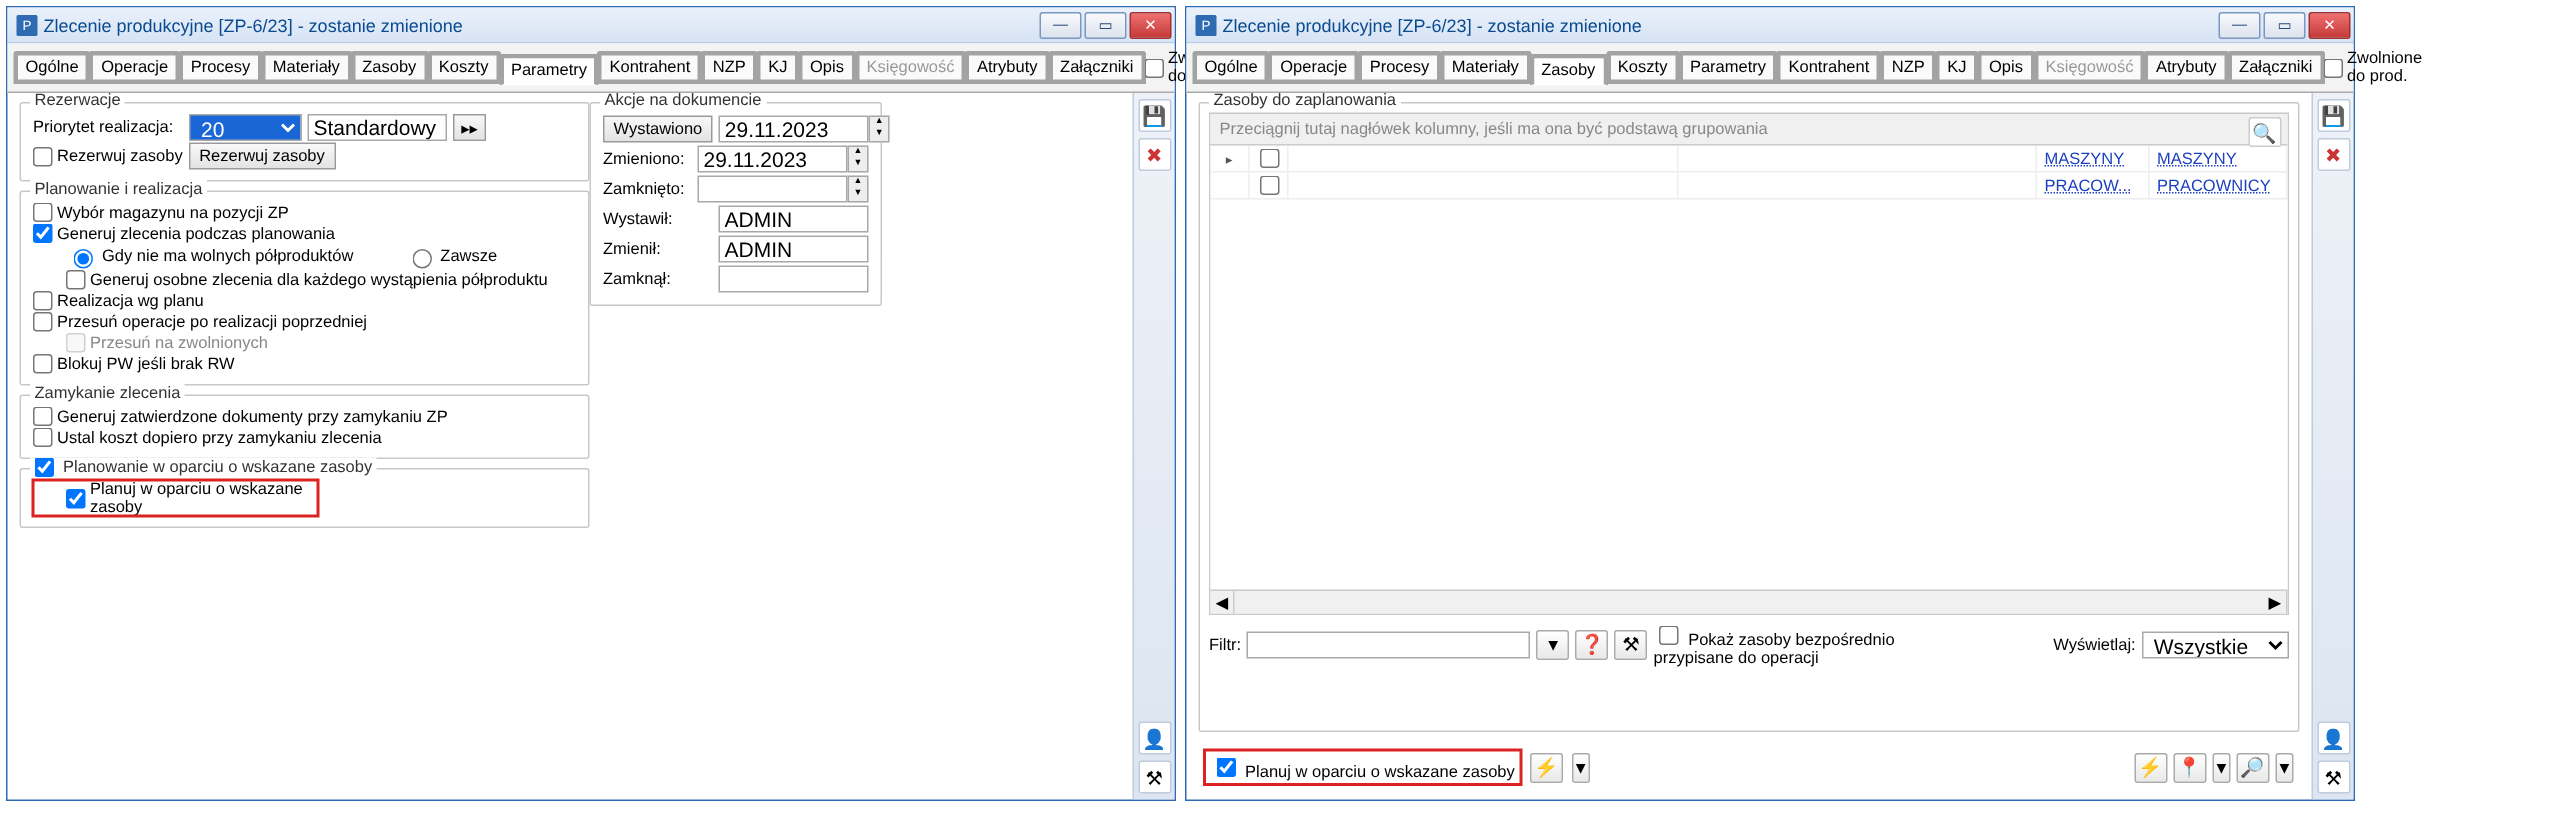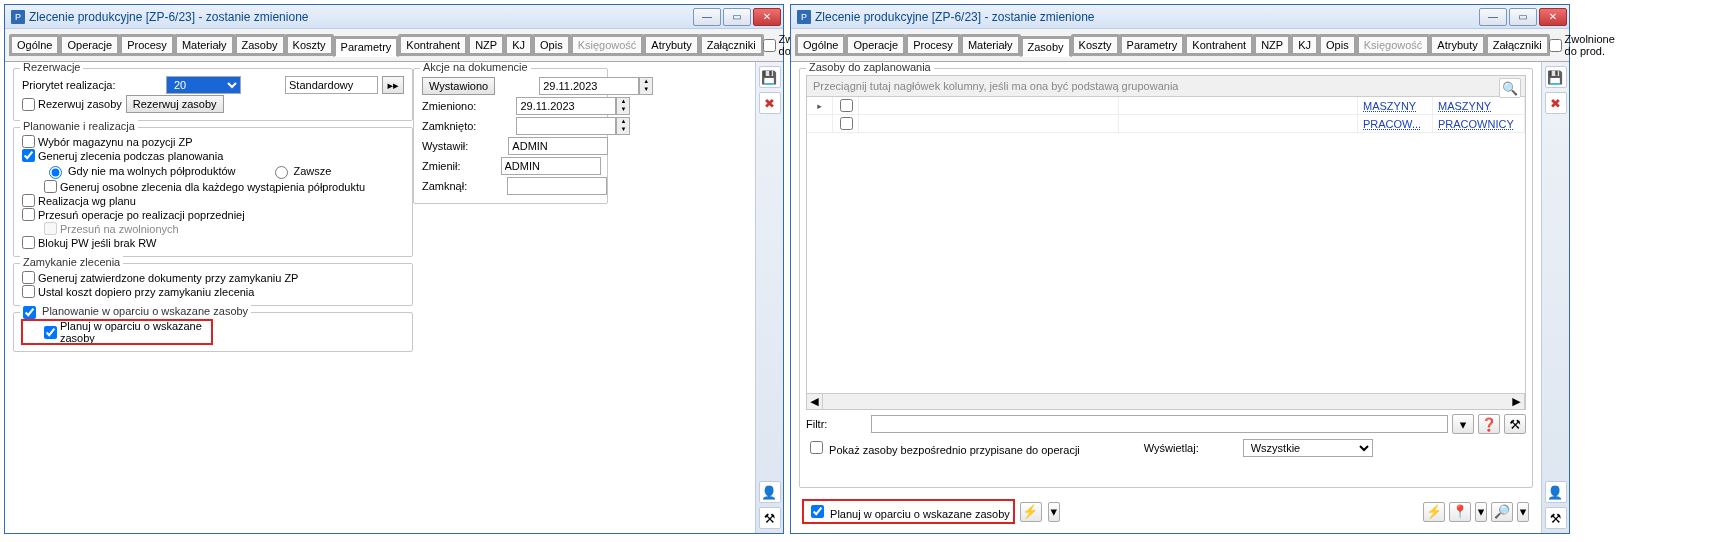--- a/index.html
+++ b/index.html
@@ -106,23 +106,22 @@
 
   .row { display:flex; align-items:center; gap:4px; margin:1px 0; }
   .row label { display:flex; align-items:center; gap:3px; }
   .row input[type=checkbox] { margin:0; }
   .indent { padding-left:22px; }
   .muted { color:#888; }
   input.txt, select.sel {
     border:1px solid #a8a8a8;
     height:18px;
     padding:0 3px;
-    font-size:11px;
+    font-size:14px;
     background:#fff;
-    margin-left:40px;
   }
   .btn {
     border:1px solid #9a9a9a;
     background:linear-gradient(#f8f8f8,#e3e3e3);
     height:18px;
     padding:0 6px;
     font-size:11px;
     cursor:pointer;
     display:inline-flex; align-items:center;
   }
@@ -164,21 +163,21 @@
   .grow { display:flex; border-bottom:1px solid #eee; height:18px; align-items:center;}
   .gc { border-right:1px solid #eee; padding:0 5px; height:18px; display:flex; align-items:center;}
   .gc.c0{width:26px; justify-content:center;} .gc.c1{width:26px; justify-content:center;}
   .gc.c2{width:260px;} .gc.c3{flex:1;} .gc.c4{width:75px;} .gc.c5{width:92px;}
   .link { color:#1a3fbf; text-decoration:underline dotted; cursor:pointer;}
   .rowmark { color:#555; font-size:9px;}
   .hscroll { height:16px; border-top:1px solid #ccc; display:flex; background:#f0f0f0;}
   .hscroll .arrow { width:16px; border-right:1px solid #ccc; display:flex;align-items:center;justify-content:center; cursor:pointer;}
   .hscroll .track { flex:1; position:relative;}
 
-  .filters { padding:4px 0; display:flex; flex-direction:column; gap:4px;}
+  .filters { padding:4px 0; display:flex; flex-direction:row; gap:4px;}
   .filters .filtrow { display:flex; align-items:center; gap:4px;}
   .filters input.txt { flex:1; }
   .small-btn {
     width:22px; height:20px; border:1px solid #aaa; background:linear-gradient(#fff,#e8e8e8);
     display:flex; align-items:center; justify-content:center; cursor:pointer; border-radius:2px;
     font-size:13px;
   }
 
   .bottombar { display:flex; align-items:center; gap:6px; padding:2px 4px 4px 4px;}
   .bottombar .right { margin-left:auto; display:flex; gap:4px;}

